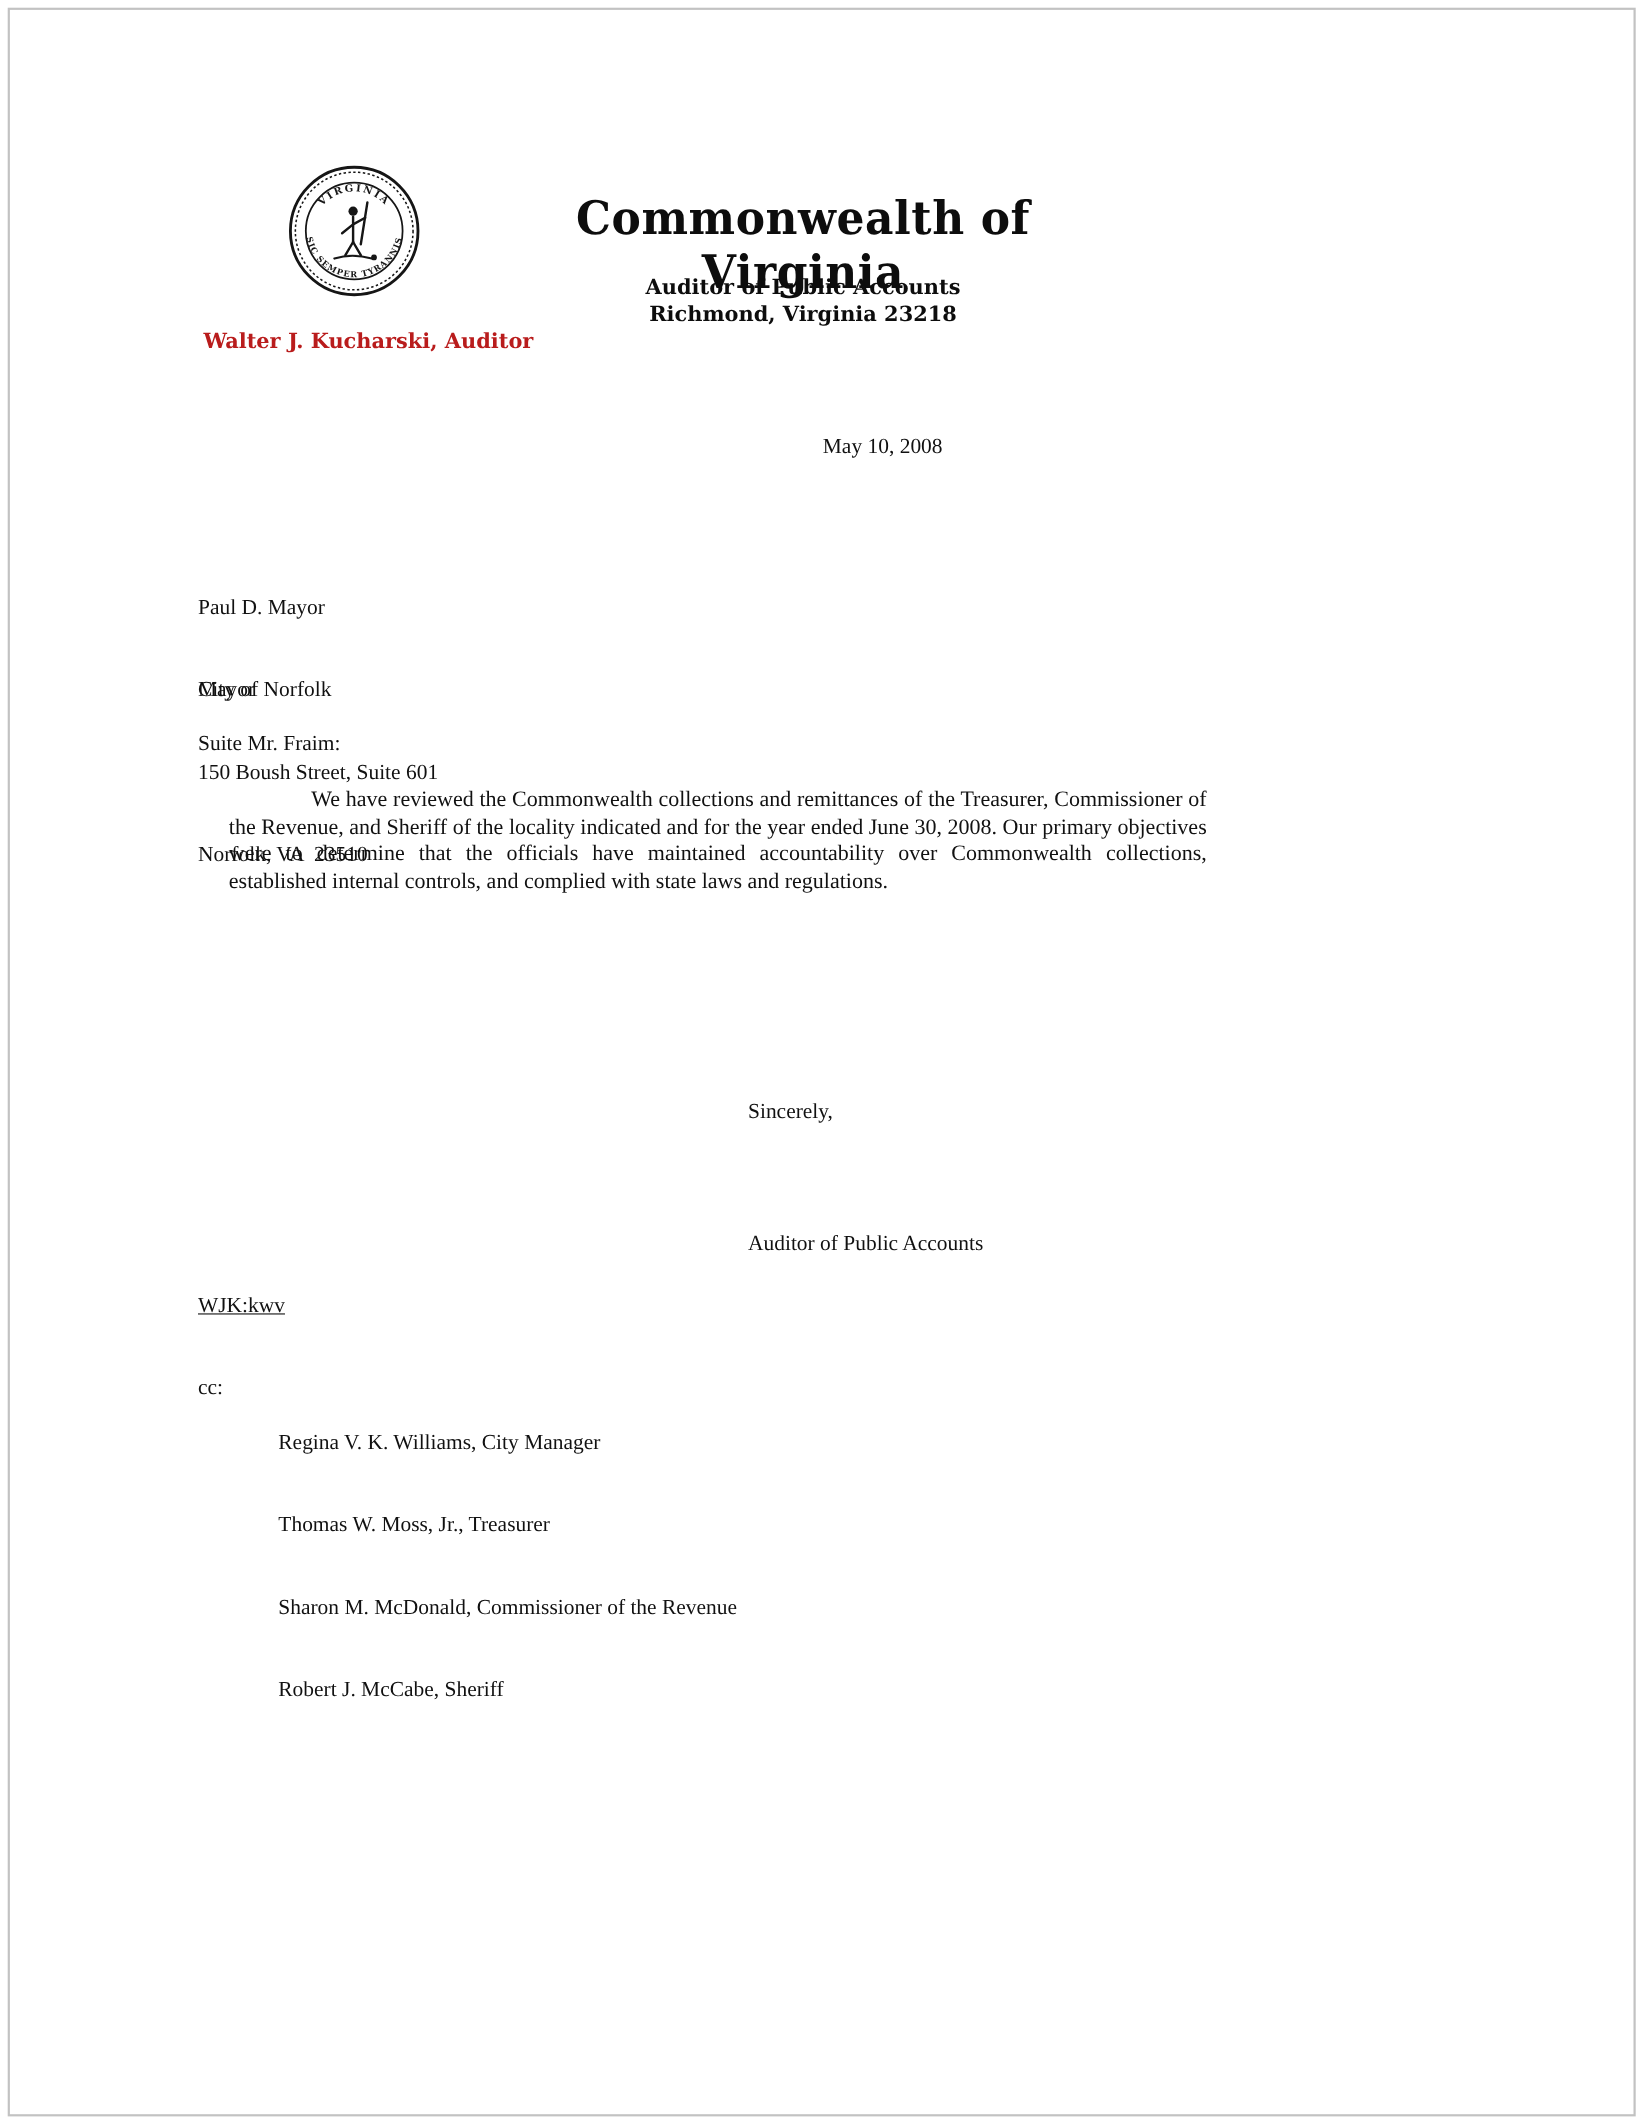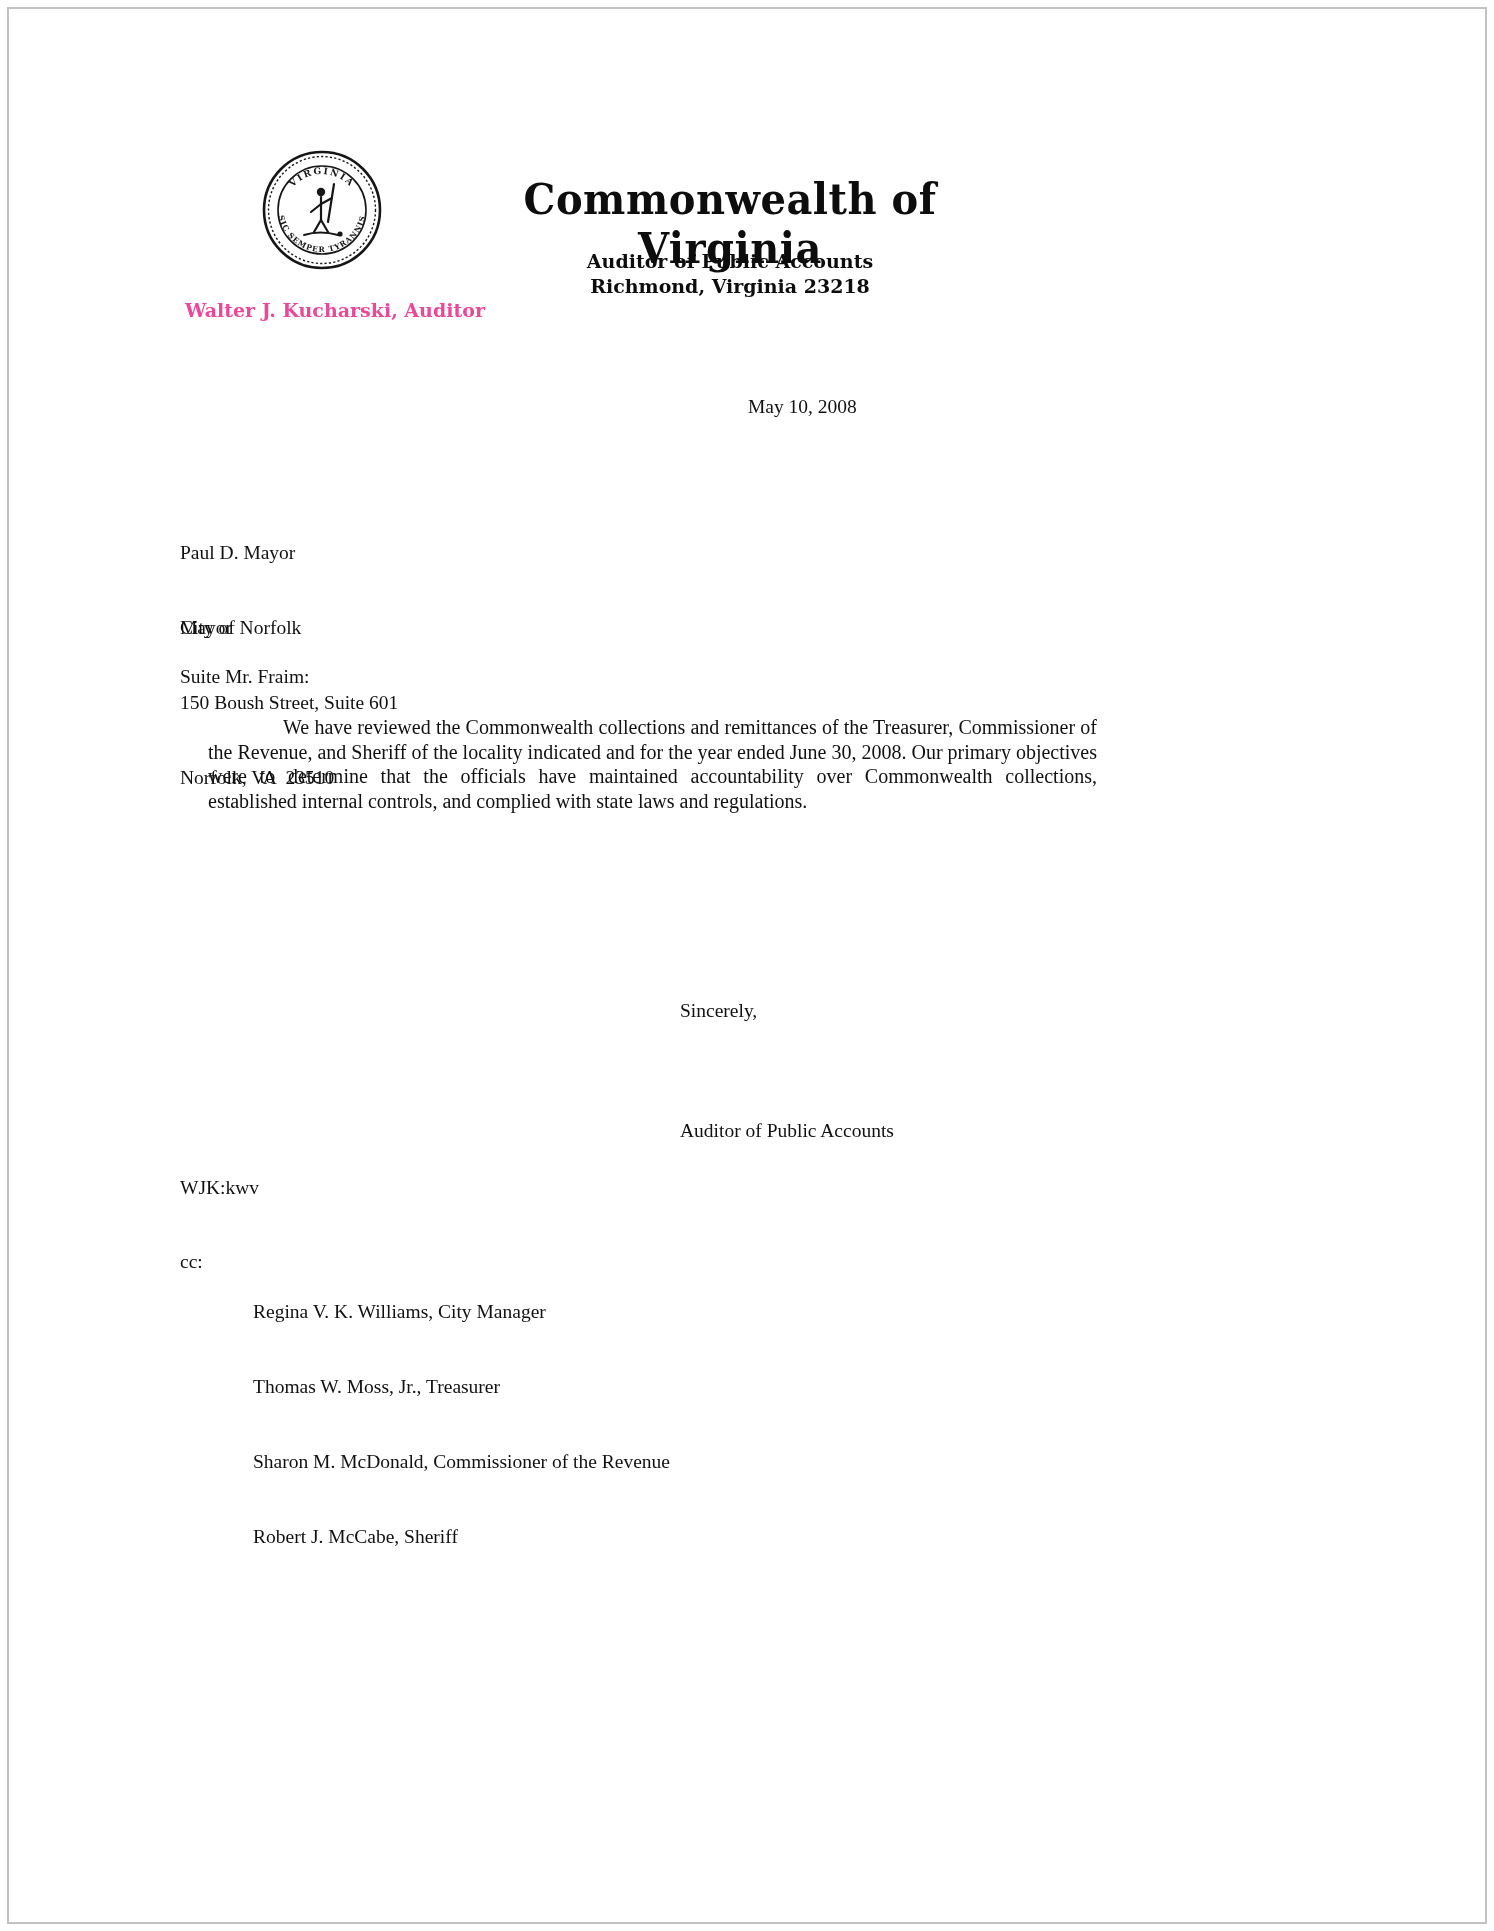--- a/index.html
+++ b/index.html
@@ -48,21 +48,21 @@
     font-weight: bold;
     font-size: 19px;
     line-height: 25px;
     color: #0d0d0d;
   }
   .lh-auditor {
     left: 185px; top: 299px;
     font-family: "DejaVu Serif", serif;
     font-weight: bold;
     font-size: 19px;
-    color: #ec4899;
+    color: #b91c1c;
   }
 
   
   .txt { font-size: 19.5px; line-height: 25px; white-space: pre-wrap; }
   .date-line { left: 748px; top: 394px; }
   .recipient { left: 180px; top: 490px; }
   .locality { left: 180px; top: 615px; }
   .salutation { left: 180px; top: 664px; }
   .para {
     left: 180px;
@@ -70,21 +70,21 @@
     text-align: justify;
     text-indent: 75px;
     font-size: 20px;
     line-height: 24.7px;
     margin-left: 28px;
   }
   .para-1 { top: 715px; }
   .para-2 { top: 864px; }
   .closing { left: 680px; top: 986px; margin-top: 12px; }
   .sig-title { left: 680px; top: 1118px; }
-  .reference { left: 180px; top: 1175px; }
+  .reference { left: 180px; top: 1175px; text-decoration: underline; }
   .cc-label { left: 180px; top: 1249px; }
   .cc-list { left: 253px; top: 1249px; }
 </style>
 </head>
 <body>
 
 <div class="page">
   <div class="scan-border"></div>
 
   <svg class="abs seal" viewBox="0 0 120 120" xmlns="http://www.w3.org/2000/svg">

